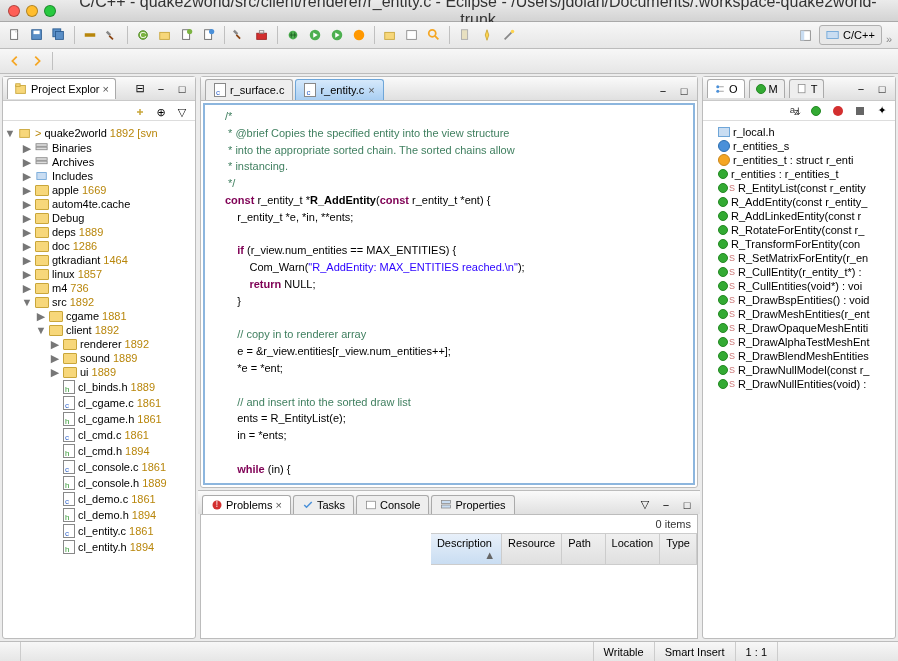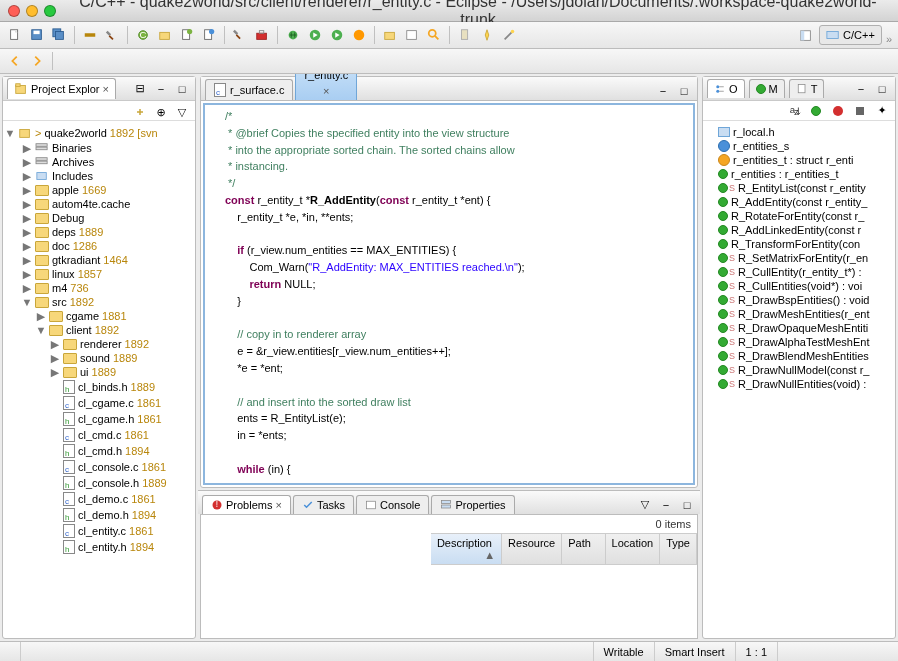--- a/index.html
+++ b/index.html
@@ -28,21 +28,21 @@
 .file-ic { width: 12px; height: 14px; background: #fff; border: 1px solid #888; position: relative; display: inline-block; }
 .file-c::after { content:"c"; position:absolute; bottom:-1px; left:1px; font-size:8px; color:#36c; }
 .file-h::after { content:"h"; position:absolute; bottom:-1px; left:1px; font-size:8px; color:#393; }
 .rev { color: #b8860b; }
 .deco { color: #b8860b; }
 .left-col { width: 198px; display: flex; flex-direction: column; }
 .center-col { flex: 1; display: flex; flex-direction: column; }
 .right-col { width: 198px; display: flex; flex-direction: column; }
 .editor-tabs { height: 24px; background: linear-gradient(#fafafa,#e0e0e0); display: flex; align-items: flex-end; padding: 0 4px; gap: 2px; border-bottom: 1px solid #bcbcbc; }
 .ed-tab { padding: 3px 8px; border: 1px solid #aaa; border-bottom: none; border-radius: 3px 3px 0 0; background: #eee; display:flex; align-items:center; gap:4px; }
-.ed-tab.active { background: linear-gradient(#d6e9fb,#a9cef2); border-color: #6fa6d8; flex-direction: column; }
+.ed-tab.active { background: linear-gradient(#d6e9fb,#a9cef2); border-color: #6fa6d8; }
 .ed-close { color:#555; cursor:pointer; }
 .editor { flex: 1; background: #fff; border: 2px solid #8db6de; margin: 2px; overflow: auto; font-family: Monaco, "Courier New", monospace; font-size: 12px; line-height: 1.4; padding: 4px 2px 4px 20px; white-space: pre; }
 .kw { color: #7f0055; font-weight: bold; }
 .cm { color: #3f7f5f; }
 .str { color: #2a00ff; }
 .br { color: #000; }
 .problems-area { height: 160px; display:flex; flex-direction:column; }
 .ptabs { height:24px; background:linear-gradient(#fafafa,#e0e0e0); border-top:1px solid #bcbcbc; display:flex; align-items:flex-end; padding:0 4px; gap:2px; }
 .ptab { padding:3px 8px; border:1px solid #aaa; border-bottom:none; border-radius:3px 3px 0 0; background:#eee; display:flex; align-items:center; gap:3px; }
 .ptab.active { background:#fff; }
@@ -641,26 +641,26 @@
             <span>R_EntityList(const r_entity</span>
           </div>
           <div class="out-item">
             <span class="tw" style="width:10px;"></span>
             <span class="dot-green"></span>
             <span>R_AddEntity(const r_entity_</span>
           </div>
           <div class="out-item">
             <span class="tw" style="width:10px;"></span>
             <span class="dot-green"></span>
+            <span>R_AddLinkedEntity(const r</span>
+          </div>
+          <div class="out-item">
+            <span class="tw" style="width:10px;"></span>
+            <span class="dot-green"></span>
             <span>R_RotateForEntity(const r_</span>
-          </div>
-          <div class="out-item">
-            <span class="tw" style="width:10px;"></span>
-            <span class="dot-green"></span>
-            <span>R_AddLinkedEntity(const r</span>
           </div>
           <div class="out-item">
             <span class="tw" style="width:10px;"></span>
             <span class="dot-green"></span>
             <span>R_TransformForEntity(con</span>
           </div>
           <div class="out-item">
             <span class="tw" style="width:10px;"></span>
             <span class="dot-green"></span>
             <span class="sup-s">S</span>

